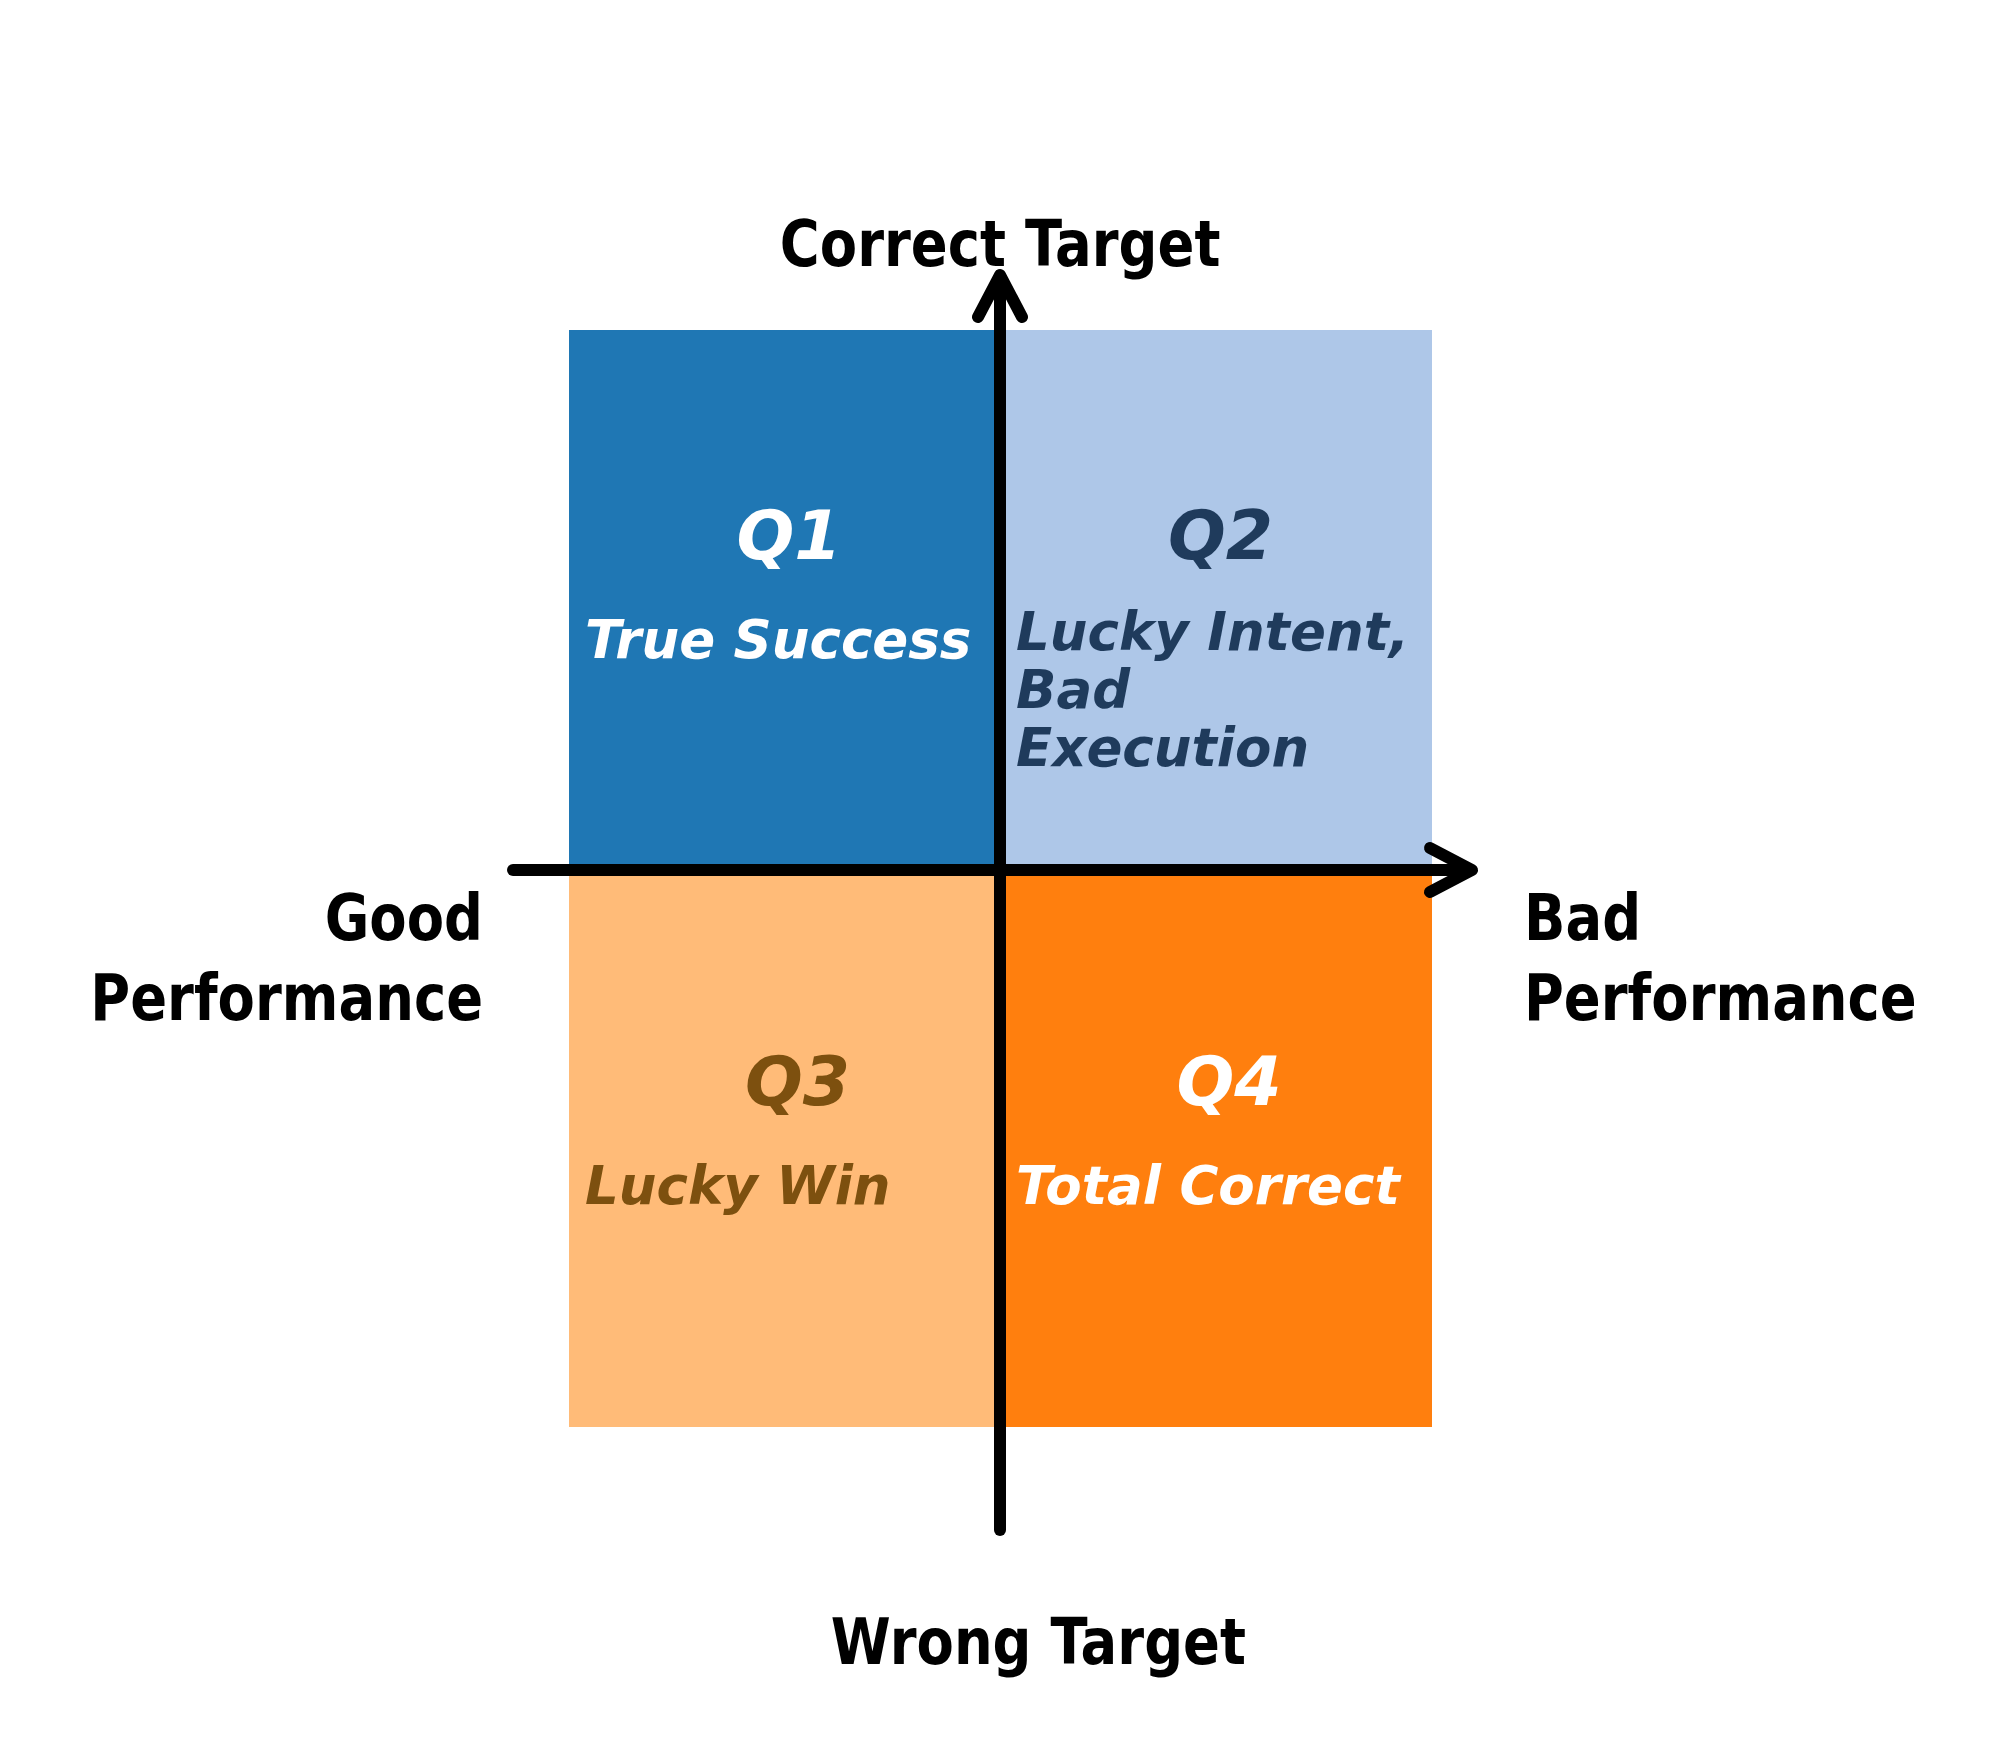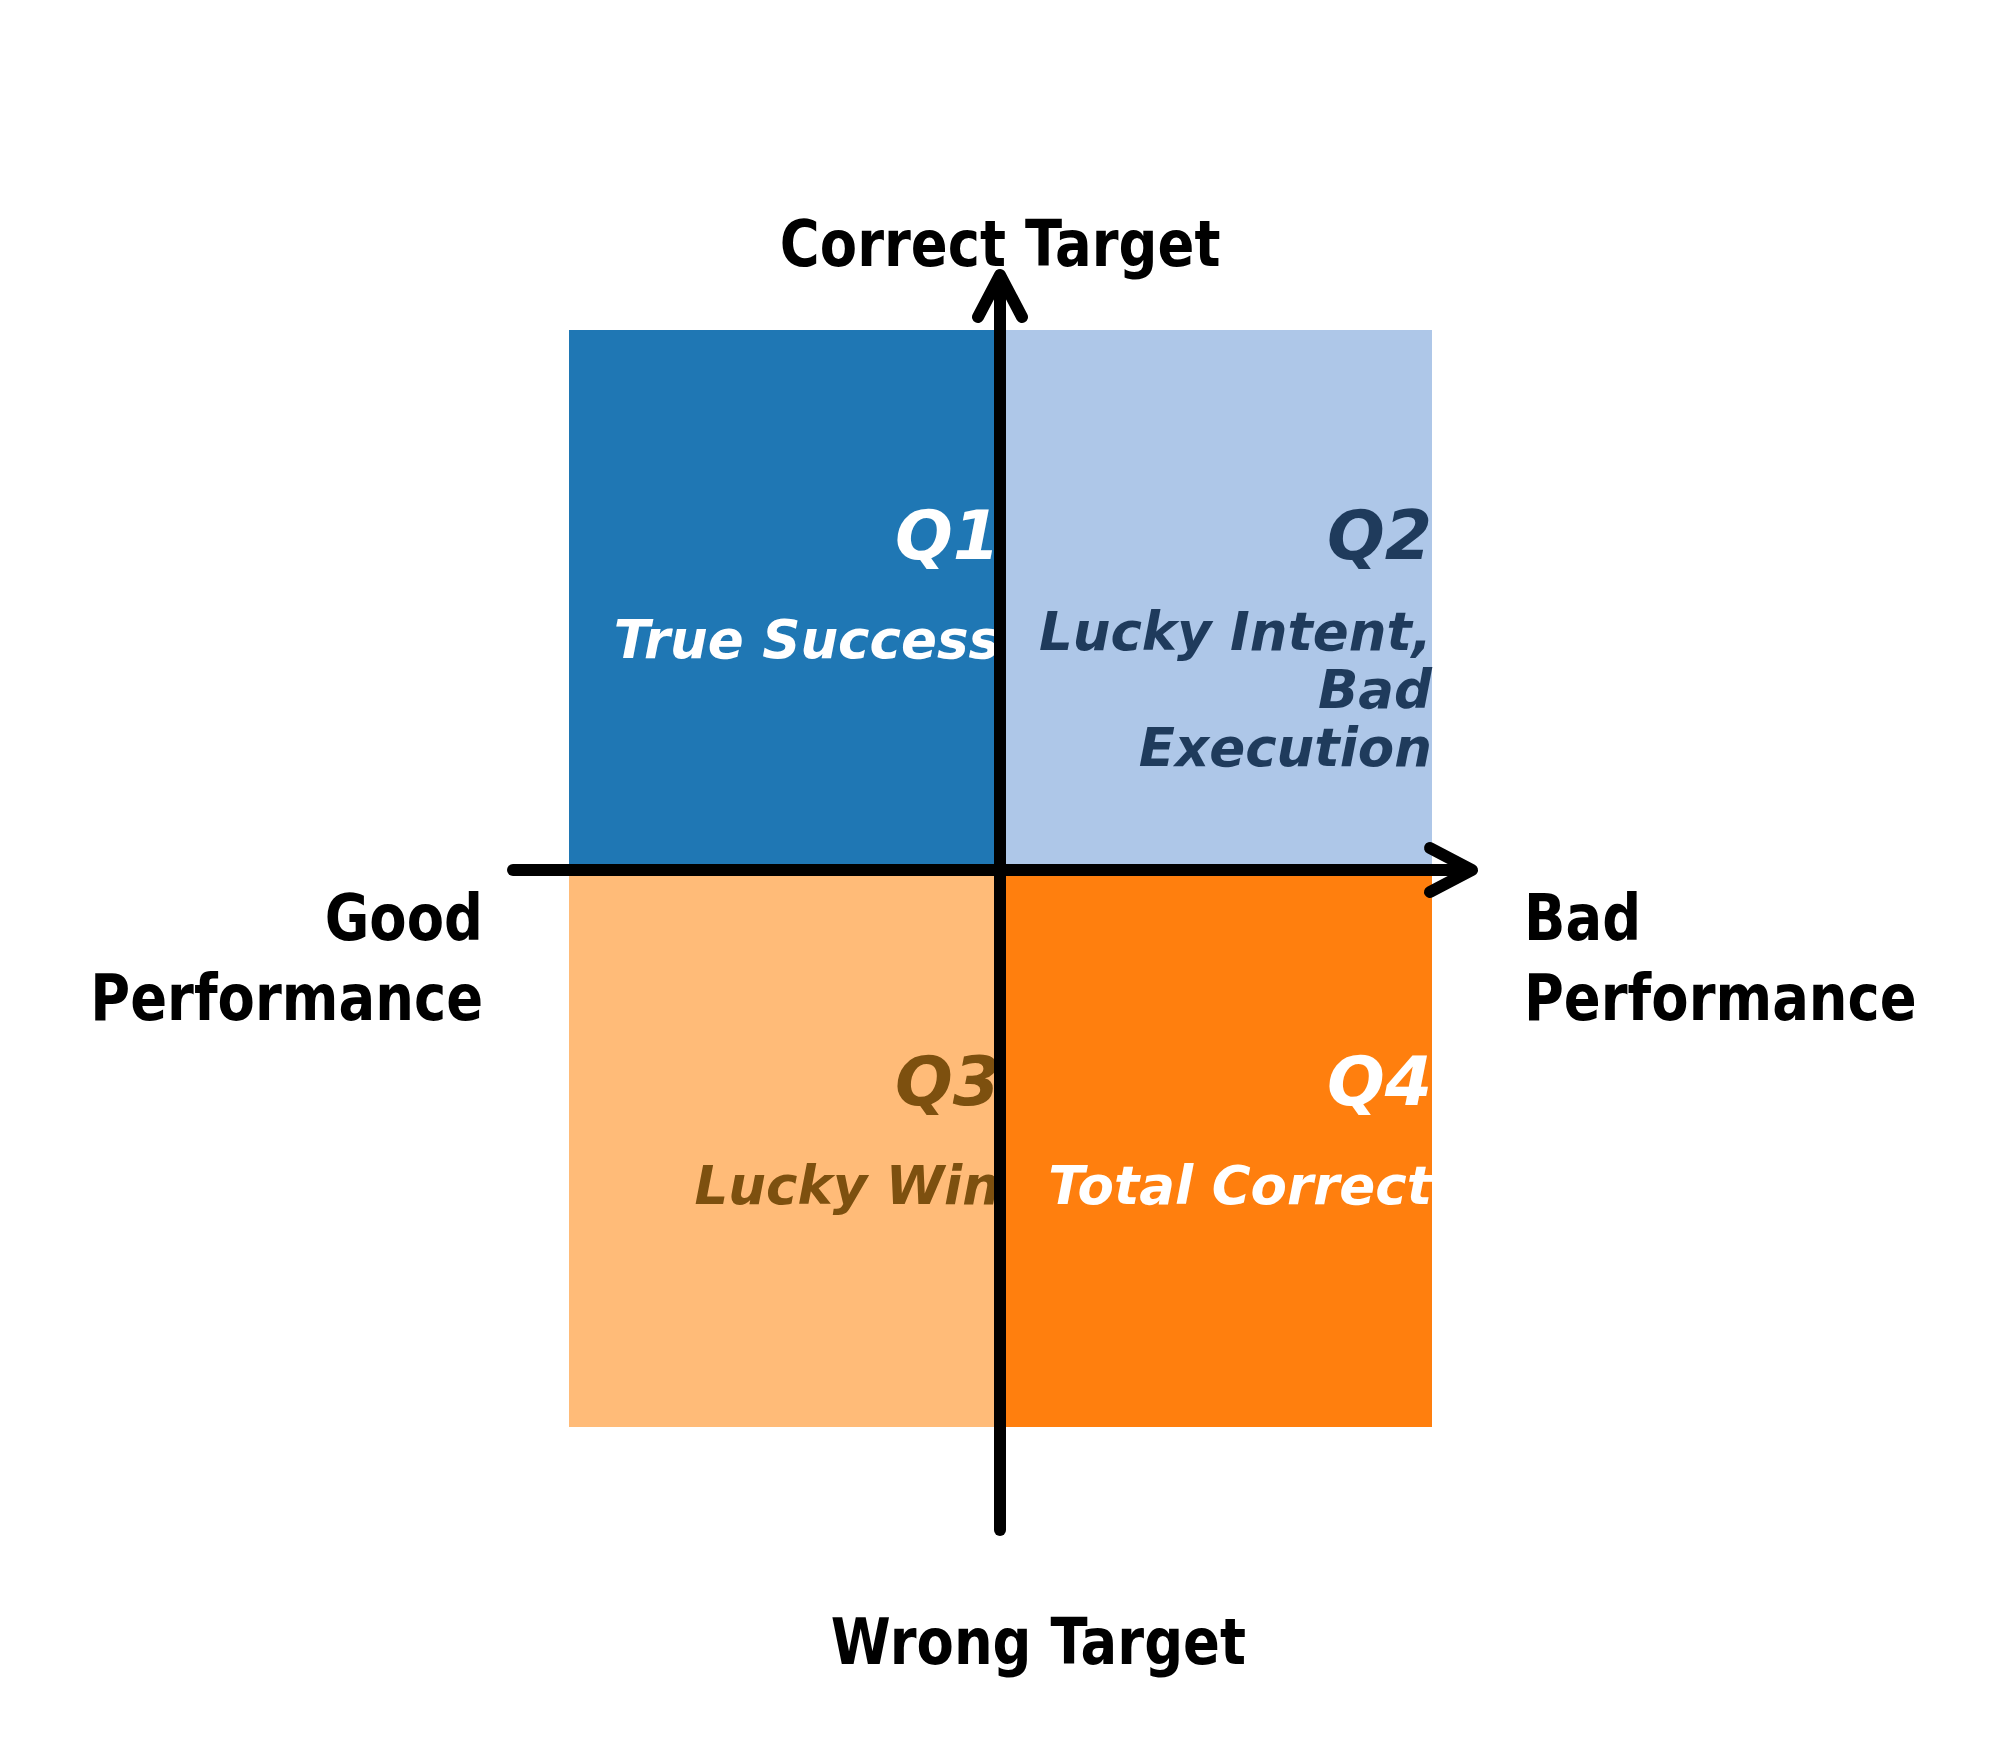--- a/index.html
+++ b/index.html
@@ -7,25 +7,25 @@
     position:relative; width:2000px; height:1740px; background:#ffffff;
     font-family:"DejaVu Sans","Liberation Sans",sans-serif; overflow:hidden;
   }
   .quad { position:absolute; }
   .q1 { left:569px;  top:330px; width:431px; height:540px; }
   .q2 { left:1000px; top:330px; width:432px; height:540px; }
   .q3 { left:569px;  top:870px; width:431px; height:557px; }
   .q4 { left:1000px; top:870px; width:432px; height:557px; }
 
   .q-label {
-    position:absolute; left:9px; right:0; top:172px; text-align:right;
+    position:absolute; left:9px; right:0; top:172px; text-align:center;
     font-size:68px; line-height:68px; font-weight:bold; font-style:italic;
   }
   .q-sub {
-    position:absolute; left:4px; right:0; top:281px; text-align:right;
+    position:absolute; left:4px; right:0; top:281px; text-align:left;
     font-size:53px; line-height:58px; font-weight:bold; font-style:italic;
     white-space:pre-line;
     padding-left:12px;
   }
   .q2 .q-sub { top:273px; }
   .q3 .q-label, .q4 .q-label { top:178px;margin-left:17px; }
   .q3 .q-sub,  .q4 .q-sub  { top:287px; }
 
   .axes { position:absolute; left:0; top:0; }
 

